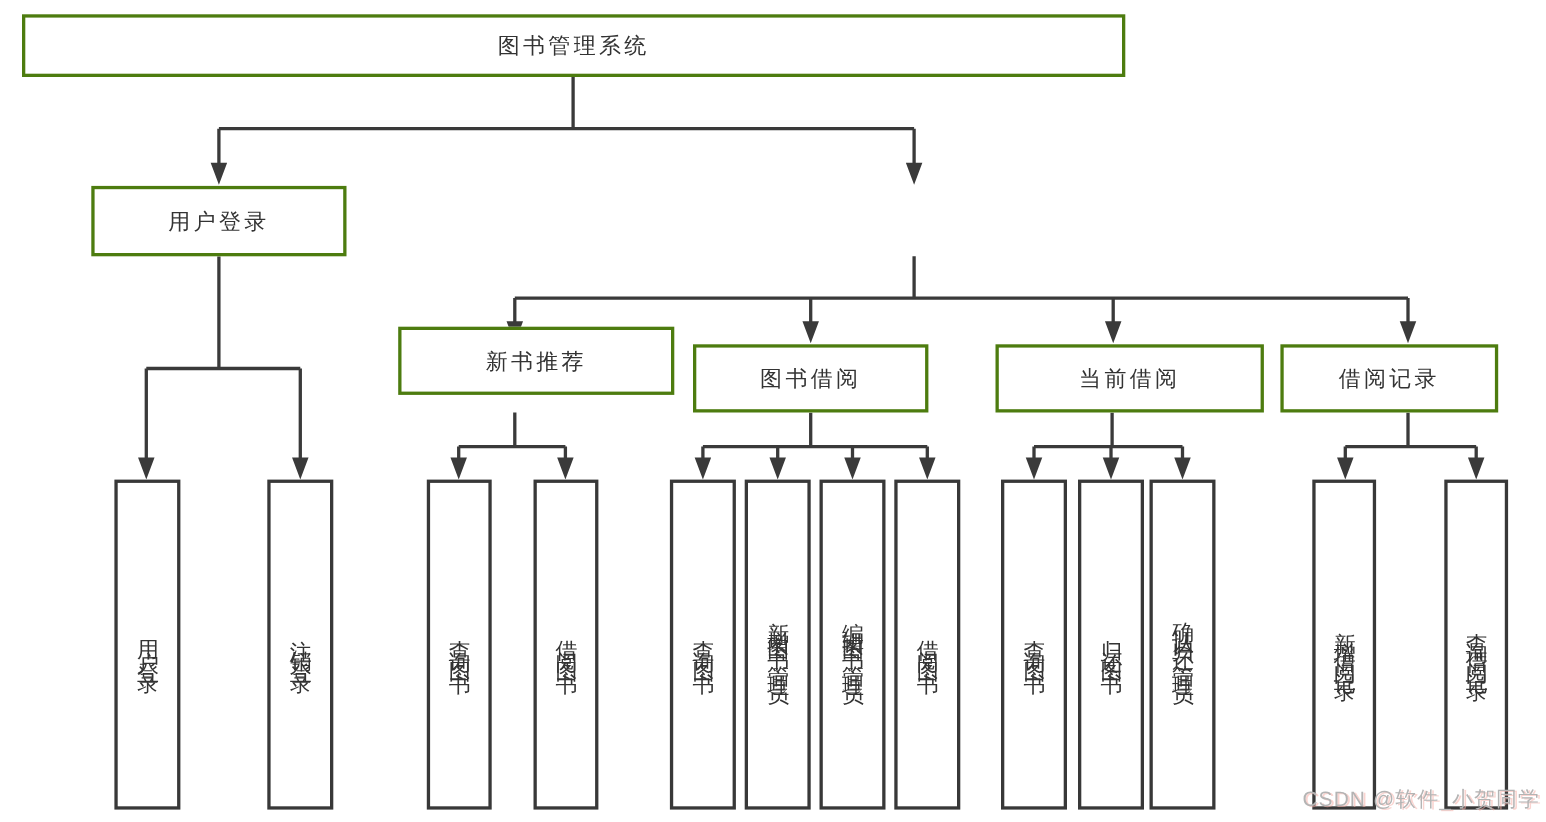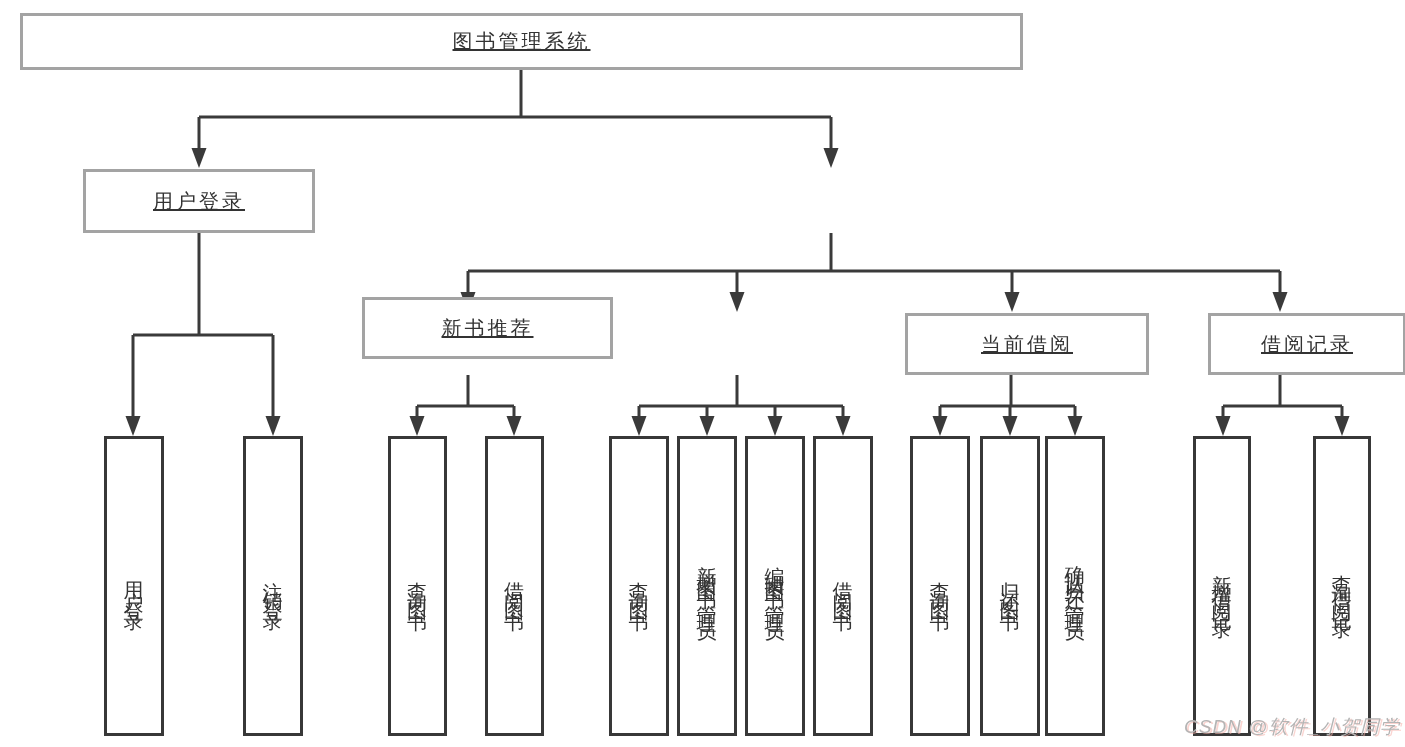--- a/index.html
+++ b/index.html
@@ -27,30 +27,29 @@
     stroke: #3a3a3a;
     stroke-width: 3;
   }
   .wire-arrow {
     fill: #3a3a3a;
     stroke: none;
   }
   .hbox {
     position: absolute;
     box-sizing: border-box;
-    border: 3px solid #a3a3a3;
+    border: 3px solid #4d7c0f;
     background: #ffffff;
     display: flex;
     align-items: center;
     justify-content: center;
     font-size: 20px;
     letter-spacing: 3px;
     color: #333333;
     white-space: nowrap;
-    text-decoration: underline;
   }
   .vbox {
     position: absolute;
     top: 436px;
     height: 300px;
     width: 60px;
     box-sizing: border-box;
     border: 3px solid #383838;
     background: #ffffff;
     display: flex;
@@ -65,21 +64,20 @@
   }
   .watermark {
     position: absolute;
     left: 1184px;
     top: 714px;
     font-size: 19px;
     letter-spacing: 1px;
     color: #b4b4b4;
     white-space: nowrap;
     text-shadow: 2px 1px 0 rgba(246, 176, 170, 0.55);
-    font-style: italic;
   }
 </style>
 </head>
 <body>
 
 <div class="canvas">
 
   <svg class="wires" viewBox="0 0 1405 747" aria-hidden="true">
     <path class="wire-line" d="
       M521 70 V117
@@ -135,22 +133,23 @@
       M1067.5 416 H1082.5 L1075 436 Z
       M1215.5 416 H1230.5 L1223 436 Z
       M1334.5 416 H1349.5 L1342 436 Z"></path>
   </svg>
 
   <div class="hbox" style="left:20px; top:13px; width:1003px; height:57px">图书管理系统</div>
 
   <div class="hbox" style="left:83px; top:169px; width:232px; height:64px">用户登录</div>
 
   <div class="hbox" style="left:362px; top:297px; width:251px; height:62px">新书推荐</div>
+  <div class="hbox" style="left:630px; top:313px; width:214px; height:62px">图书借阅</div>
   <div class="hbox" style="left:905px; top:313px; width:244px; height:62px">当前借阅</div>
-  <div class="hbox" style="left:1208px; top:313px; width:198px; height:62px">借阅记录</div>
+  <div class="hbox" style="left:1164px; top:313px; width:198px; height:62px">借阅记录</div>
 
   <div class="vbox" style="left:104px">用户登录</div>
   <div class="vbox" style="left:243px">注销登录</div>
 
   <div class="vbox" style="left:388px; width:59px">查询图书</div>
   <div class="vbox" style="left:485px; width:59px">借阅图书</div>
 
   <div class="vbox" style="left:609px">查询图书</div>
   <div class="vbox" style="left:677px; letter-spacing:8px">新增图书（管理员）</div>
   <div class="vbox" style="left:745px; letter-spacing:8px">编辑图书（管理员）</div>

